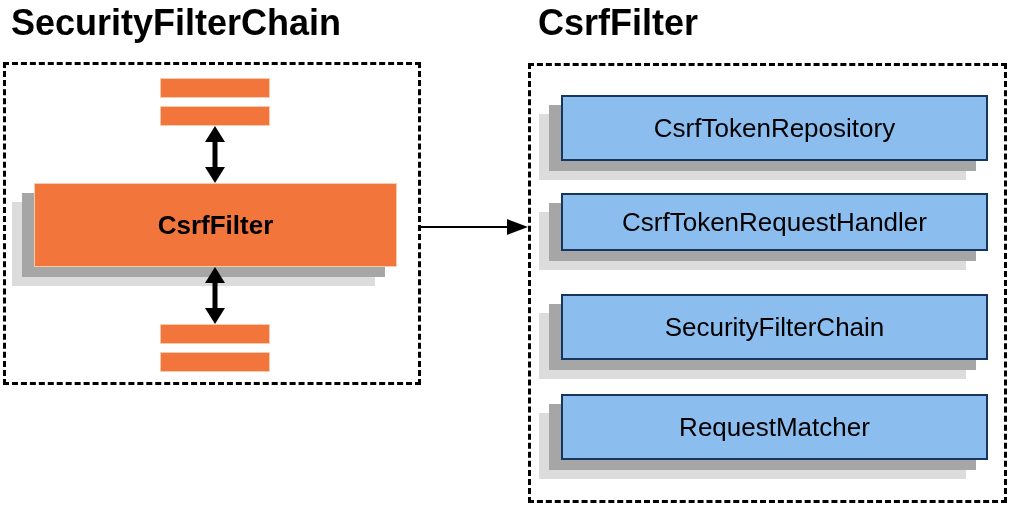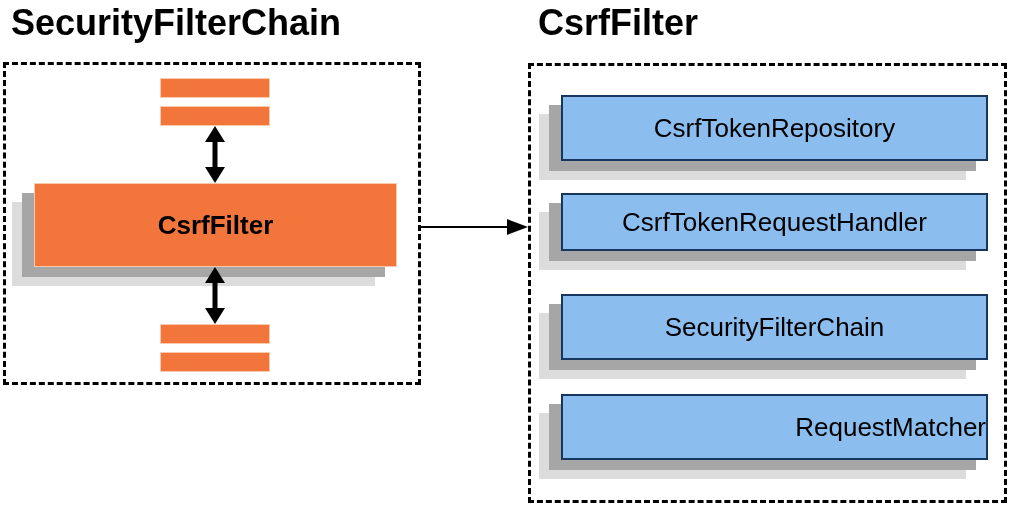--- a/index.html
+++ b/index.html
@@ -83,21 +83,21 @@
   }
   .bbox span {
     font-size: 26px;
     font-weight: normal;
     color: #000000;
     white-space: nowrap;
   }
   .bbox1 { top: 29px; }
   .bbox2 { top: 127px; height: 58px; }
   .bbox3 { top: 228px; }
-  .bbox4 { top: 328px; justify-content: flex-end; }
+  .bbox4 { top: 328px; }
 
   
   svg.arrow { position: absolute; color: var(--line, #000000); }
   .varrow1 { left: 196px; top: 61px;  }
   .varrow2 { left: 196px; top: 202px; }
   .harrow  { left: 421px; top: 217px; }
 </style>
 </head>
 <body>
 

